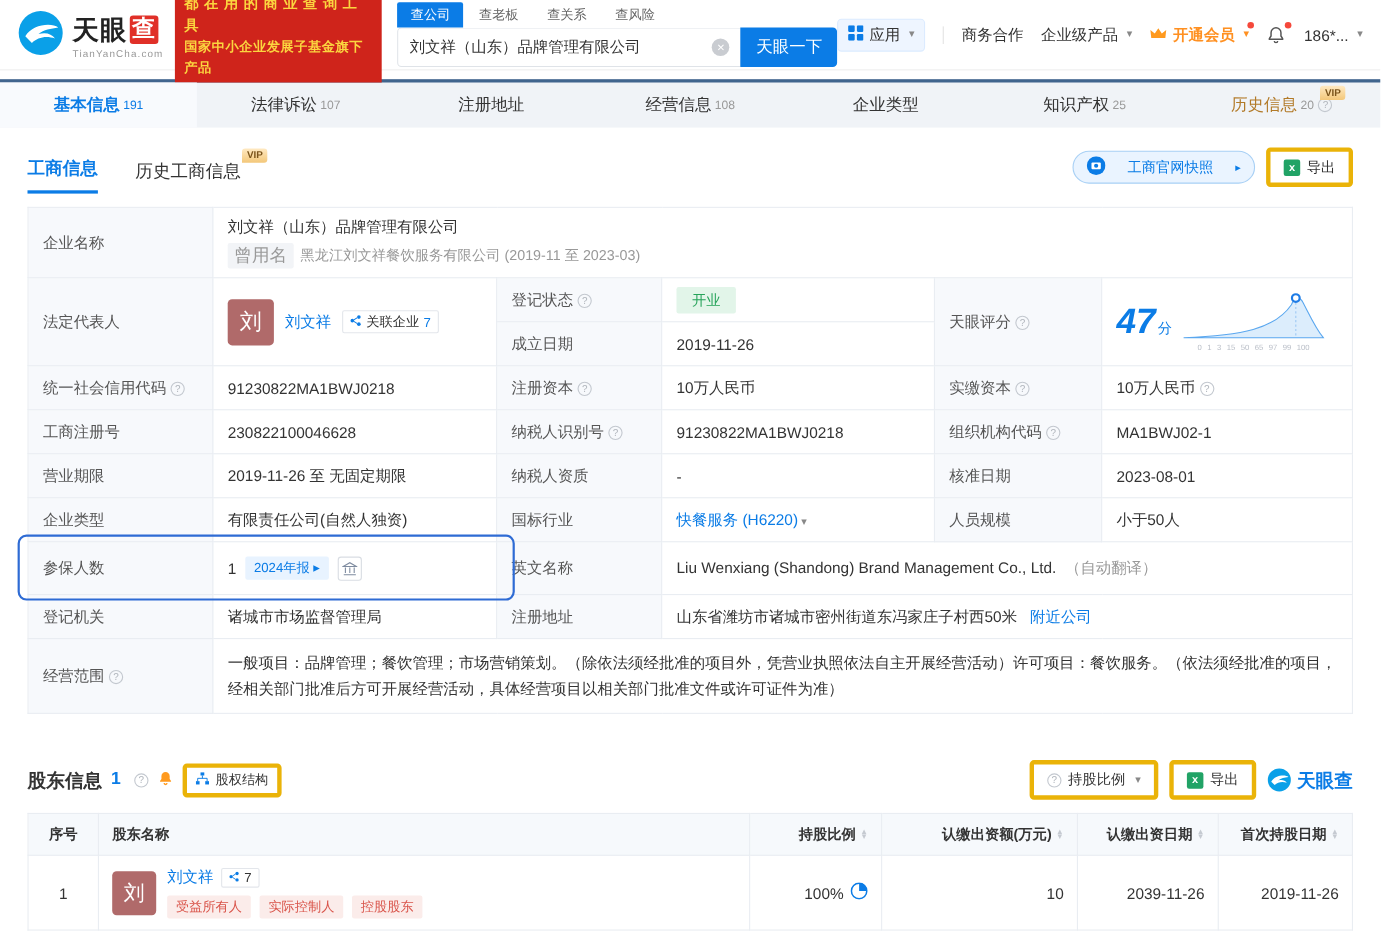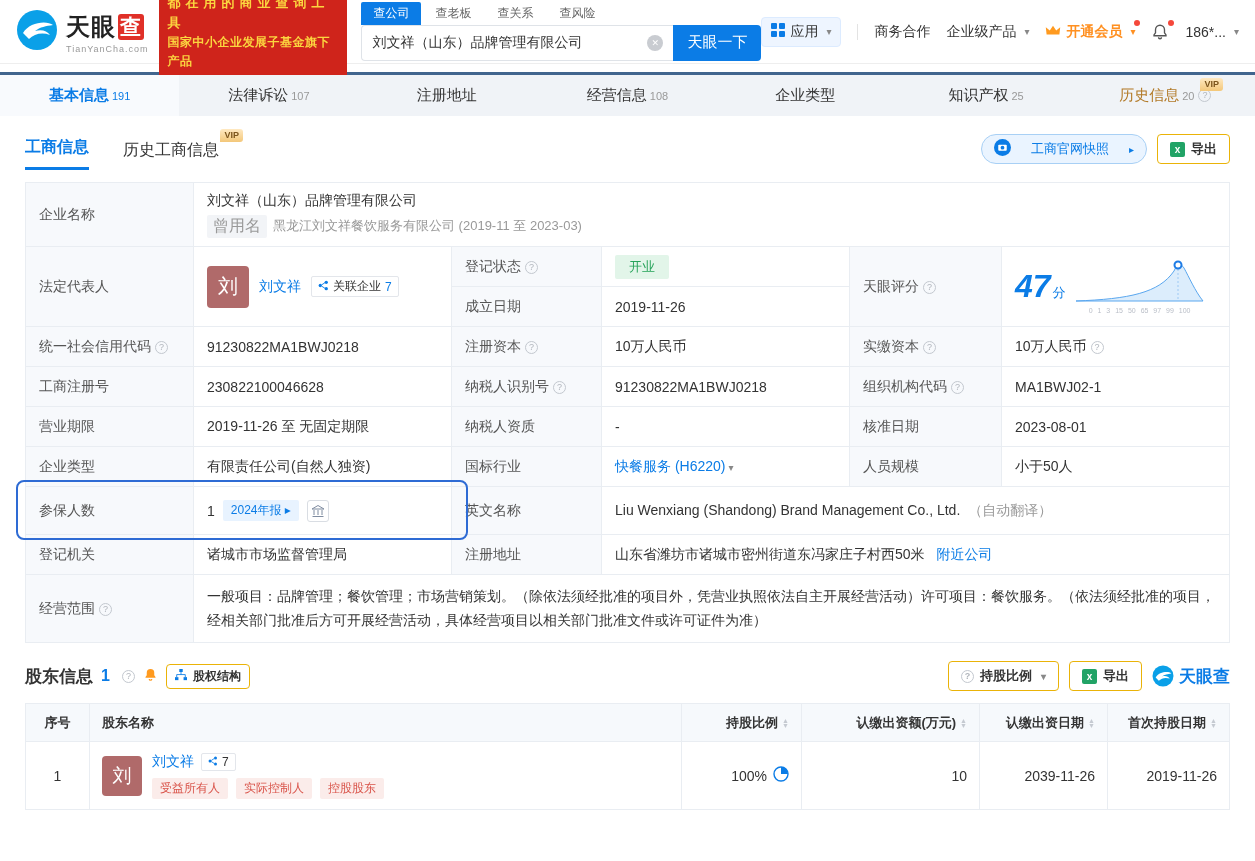--- a/index.html
+++ b/index.html
@@ -55,22 +55,22 @@
   
   .content{padding:0 25px;}
   .subtabs{display:flex;align-items:flex-end;gap:34px;margin-top:18px;position:relative;}
   .subtab{font-size:16px;color:#333;cursor:pointer;padding-bottom:9px;position:relative;}
   .subtab.active{color:#0b7ce6;font-weight:bold;border-bottom:3px solid #0b7ce6;}
   .subtab .vip{position:absolute;top:-11px;right:-24px;}
   .subtab-actions{margin-left:auto;display:flex;gap:10px;align-items:center;padding-bottom:6px;}
   .btn-snapshot{display:flex;align-items:center;gap:20px;background:#eaf4ff;border:1px solid #a8d0f5;color:#0b7ce6;
      font-size:13px;padding:4px 12px;border-radius:15px;cursor:pointer;}
   .btn-snapshot .arr{font-size:10px;}
-  .btn-plain{display:flex;align-items:center;gap:6px;background:#fff;border:1px solid #eab308;color:#333;
-     font-size:13px;padding:5px 12px;border-radius:4px;cursor:pointer;font-weight:bold;}
+  .btn-plain{display:flex;align-items:center;gap:6px;background:#fff;border:4px solid #eab308;color:#333;
+     font-size:13px;padding:5px 12px;border-radius:4px;cursor:pointer;}
   .xls{width:15px;height:15px;background:#21a366;border-radius:2px;color:#fff;font-size:10px;font-weight:bold;
      display:flex;align-items:center;justify-content:center;}
   .xls::after{content:"x";}
 
   
   .table-wrap{position:relative;margin-top:12px;}
   table.info{width:100%;border-collapse:collapse;table-layout:fixed;}
   table.info td{border:1px solid #e9edf2;padding:6px 13px;font-size:14px;vertical-align:middle;}
   table.info td.label{background:#f7f9fc;color:#555;}
   tr.h64{height:64px;} tr.h40{height:40px;} tr.h48{height:48px;} tr.h68{height:68px;}
@@ -91,21 +91,21 @@
   .score-chart{width:132px;}
   .ticks{font-size:7px;color:#b9bec7;word-spacing:3px;text-align:center;margin-top:1px;white-space:nowrap;overflow:hidden;}
   .insured{display:flex;align-items:center;gap:8px;}
   .badge-report{background:#e8f3ff;color:#0b7ce6;font-size:12px;padding:2px 8px;border-radius:2px;cursor:pointer;}
   .icon-box{width:22px;height:22px;border:1px solid #d9dde3;border-radius:3px;display:flex;align-items:center;justify-content:center;cursor:pointer;background:#fff;}
   .gray-note{color:#999;margin-left:4px;}
   .scope{line-height:1.7;color:#333;}
   .hl-box{position:absolute;left:-9px;top:298px;width:452px;height:60px;border:2px solid #2e6bd4;border-radius:8px;pointer-events:none;}
 
   
-  .holders{margin-top:18px;}
+  .holders{margin-top:42px;}
   .sec-head{display:flex;align-items:center;gap:8px;}
   .sec-title{font-size:17px;font-weight:bold;color:#333;}
   .sec-count{font-size:16px;font-weight:bold;color:#0b7ce6;}
   .sec-actions{margin-left:auto;display:flex;align-items:center;gap:10px;}
   .wm{display:flex;align-items:center;gap:5px;color:#0b7ce6;font-weight:bold;font-size:17px;}
   table.sh{width:100%;border-collapse:collapse;margin-top:12px;table-layout:fixed;}
   table.sh th{background:#f6f9fc;border:1px solid #e9edf2;font-size:13px;color:#333;font-weight:bold;
      height:38px;padding:0 12px;}
   table.sh td{border:1px solid #e9edf2;padding:8px 12px;font-size:14px;height:68px;vertical-align:middle;}
   .th-inner{display:flex;align-items:center;gap:4px;}

